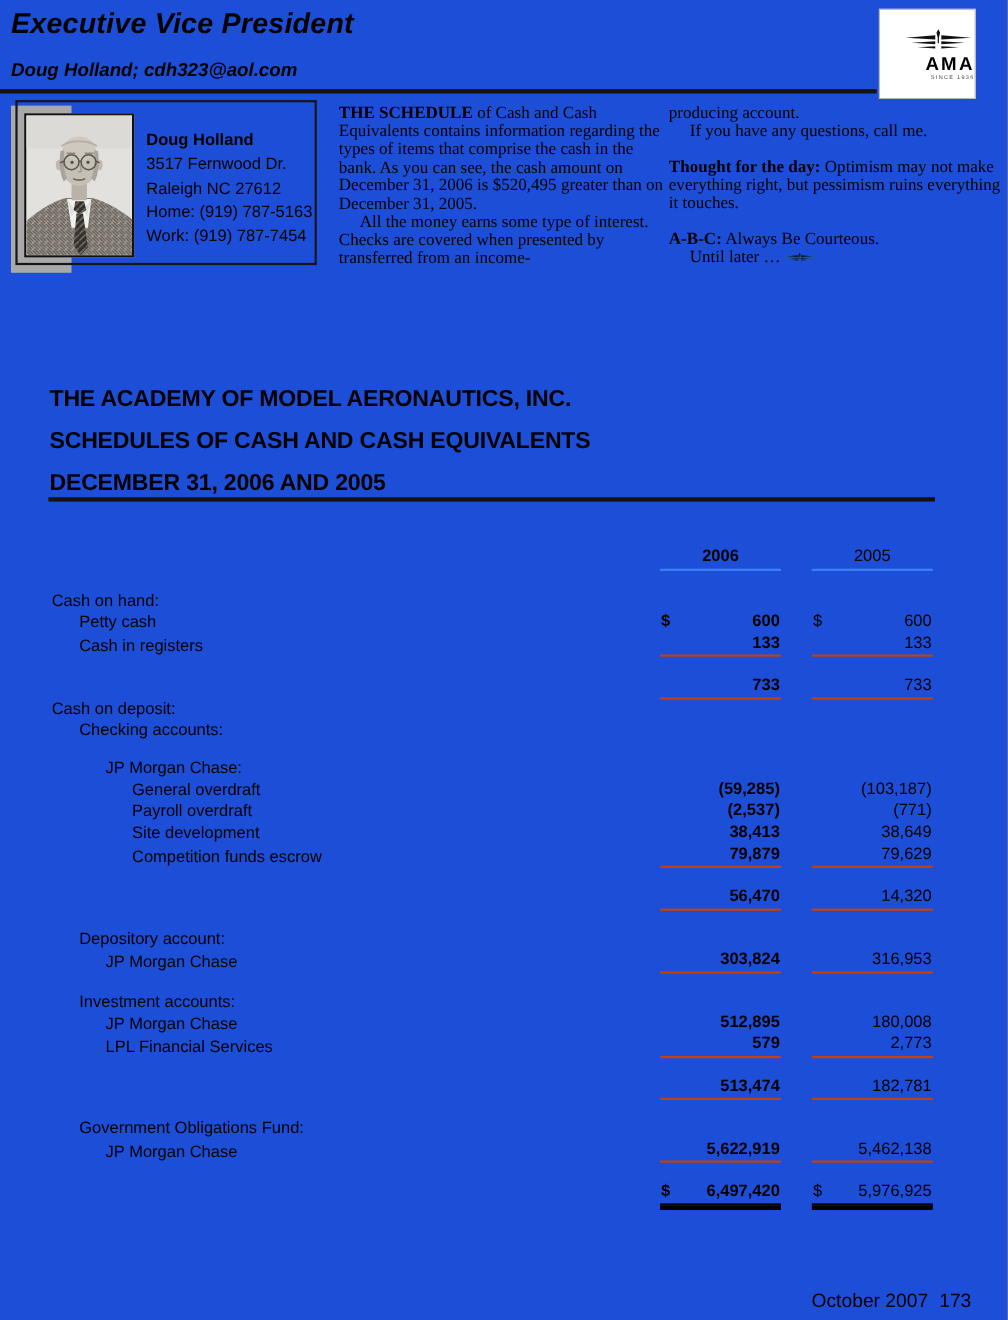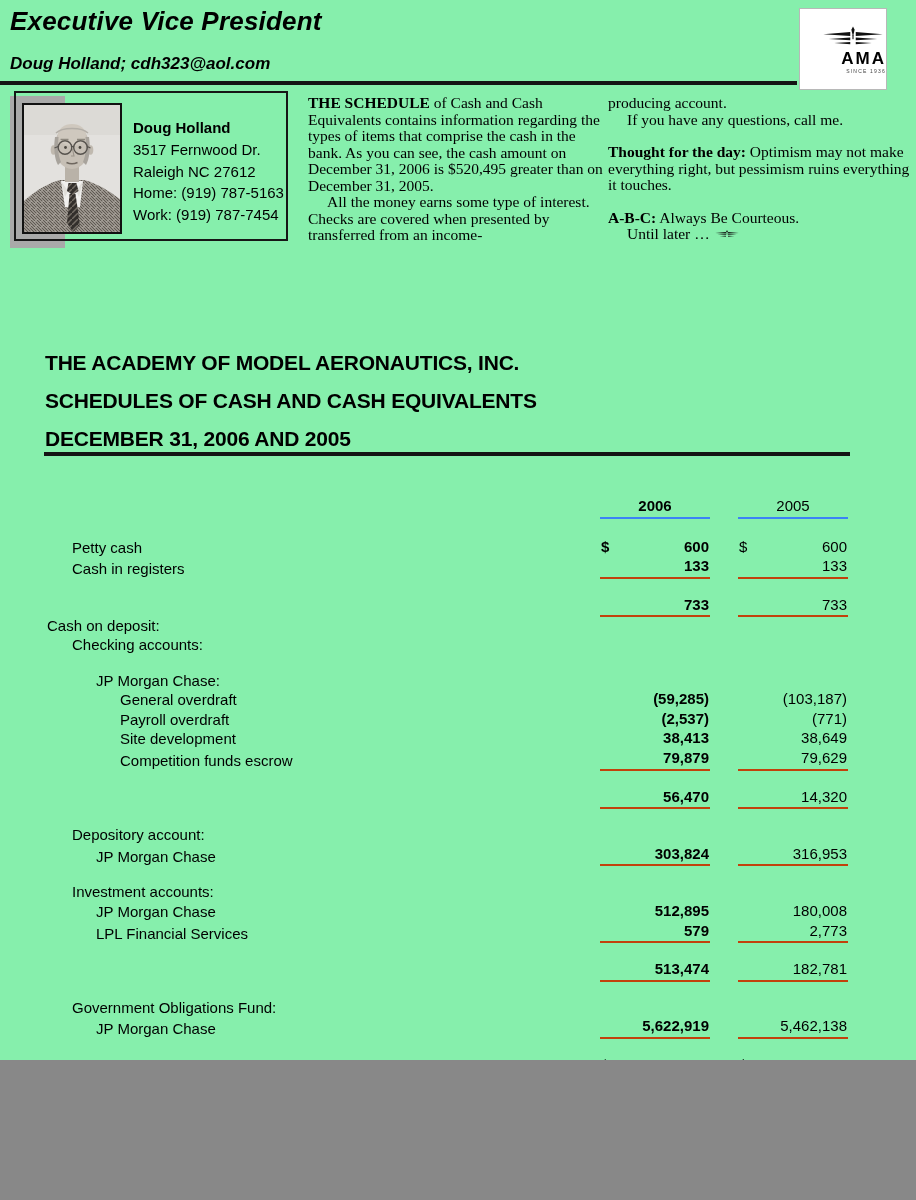--- a/index.html
+++ b/index.html
@@ -1,16 +1,16 @@
 <!DOCTYPE html>
 <html><head>
 <meta charset="utf-8">
 <style>
   html,body{margin:0;padding:0;background:#888;}
-  .page{position:relative;width:916px;height:1060px;background:#86efac;color:#000;
+  .page{position:relative;width:916px;height:1200px;background:#1d4ed8;color:#000;
         font-family:"Liberation Sans",sans-serif;overflow:hidden;margin:0 auto;}
 
   
   .title{position:absolute;left:10px;top:6px;font:italic 700 26px "Liberation Sans",sans-serif;letter-spacing:.2px;}
   .byline{position:absolute;left:10px;top:54px;font:italic 700 17px "Liberation Sans",sans-serif;}
   .header-rule{position:absolute;left:0;top:81px;width:797px;height:4px;background:#141414;}
   .logo-box{position:absolute;left:799px;top:8px;width:86px;height:80px;border:1px solid #b8b8b8;background:#fff;
             display:flex;flex-direction:column;align-items:flex-end;justify-content:center;gap:1px;}
   .wings{display:block;}
   .logo-ama{font-weight:700;font-size:17px;letter-spacing:2px;line-height:1;}
@@ -164,20 +164,26 @@
   <div class="table-rule"></div>
 
   <div id="schedule">
       <div class="srow colhead">
         <div class="slabel"></div>
         <div class="scell c2006 head">2006</div>
         <div class="scell-gap"></div>
         <div class="scell c2005 head">2005</div>
       </div>
       <div class="srow">
+        <div class="slabel">Cash on hand:</div>
+        <div class="scell c2006"></div>
+        <div class="scell-gap"></div>
+        <div class="scell c2005"></div>
+      </div>
+      <div class="srow">
         <div class="slabel ind1">Petty cash</div>
         <div class="scell c2006 with-cur">
           <span>$</span>
           <span>600</span>
         </div>
         <div class="scell-gap"></div>
         <div class="scell c2005 with-cur">
           <span>$</span>
           <span>600</span>
         </div>

